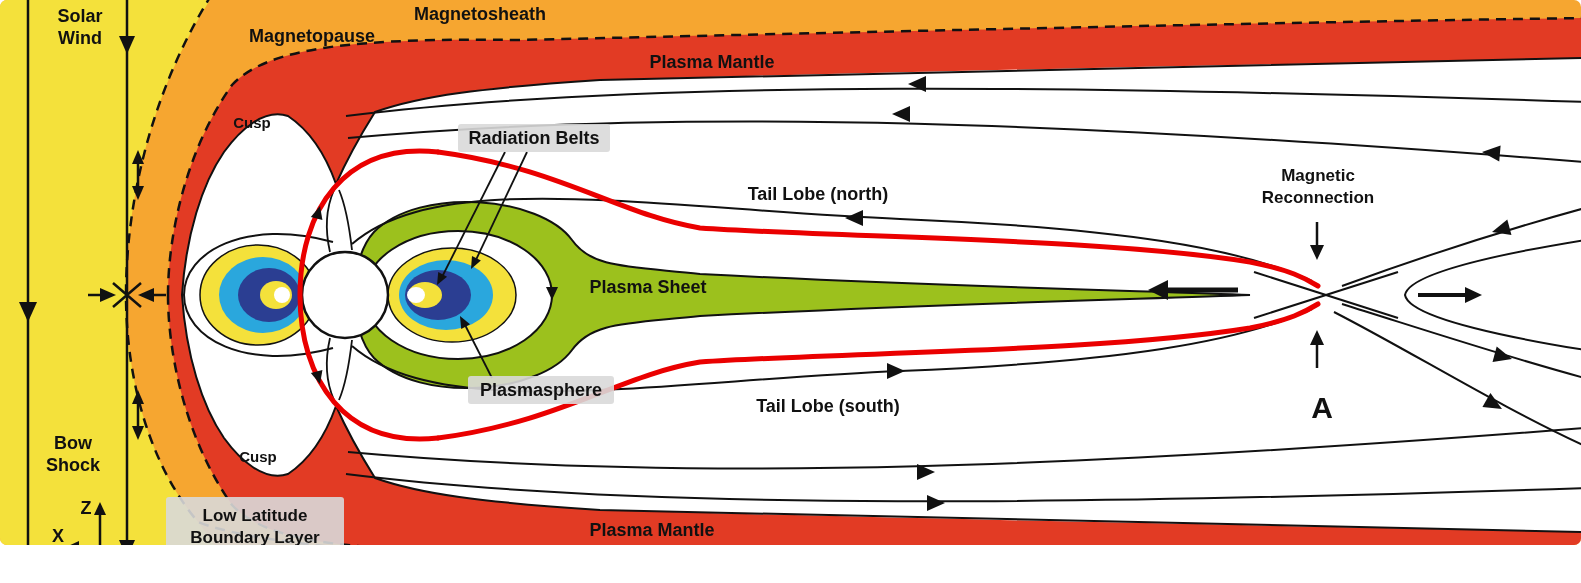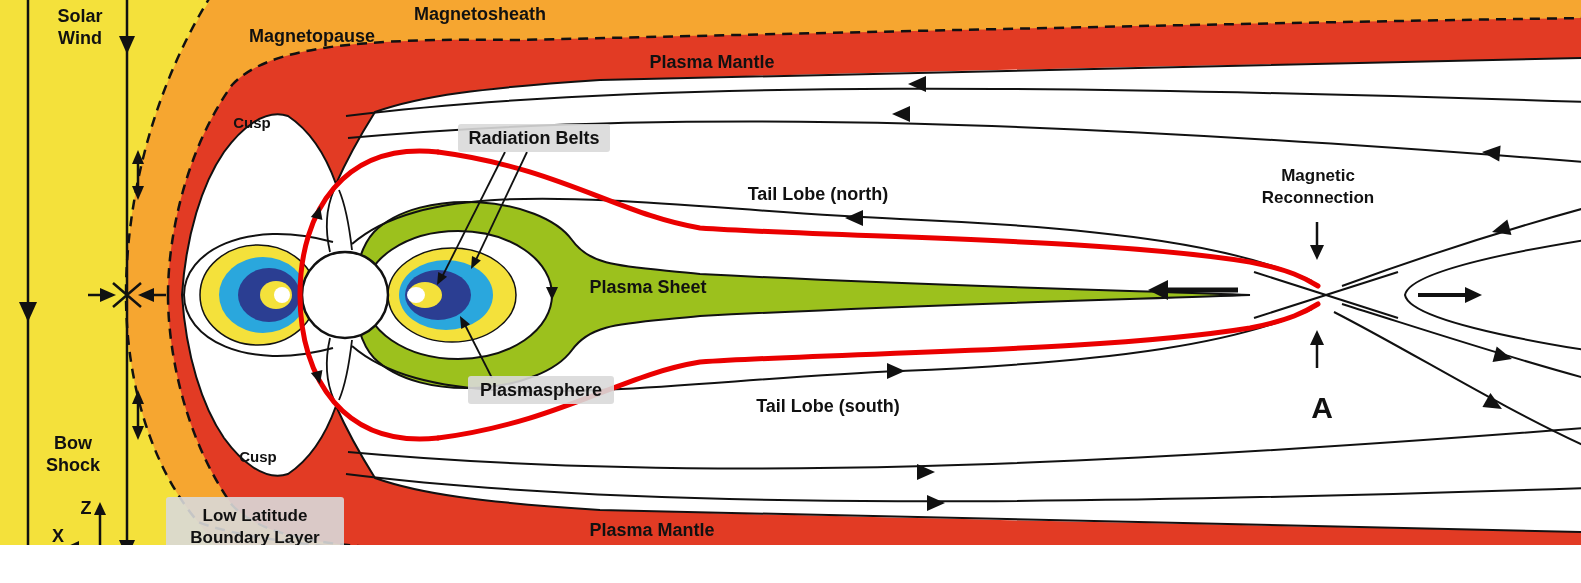--- a/index.html
+++ b/index.html
@@ -1,16 +1,16 @@
 <!DOCTYPE html>
 <html><head>
 <meta charset="utf-8">
 <style>
   html,body{margin:0;padding:0;background:#fff;}
-  #stage{position:relative;width:1581px;height:545px;overflow:hidden;}
+  #stage{position:relative;width:1581px;height:545px;overflow:hidden;border-radius:7px;}
   svg{display:block;}
   text{font-family:"Liberation Sans","DejaVu Sans",sans-serif;fill:#111;}
   .lbl{font-size:18px;font-weight:700;}
   .lbl-md{font-size:17px;font-weight:600;}
   .lbl-sm{font-size:15px;font-weight:700;}
   .lbl-axis{font-size:18px;font-weight:700;}
   .lbl-A{font-size:30px;font-weight:700;}
 </style>
 </head>
 <body>

